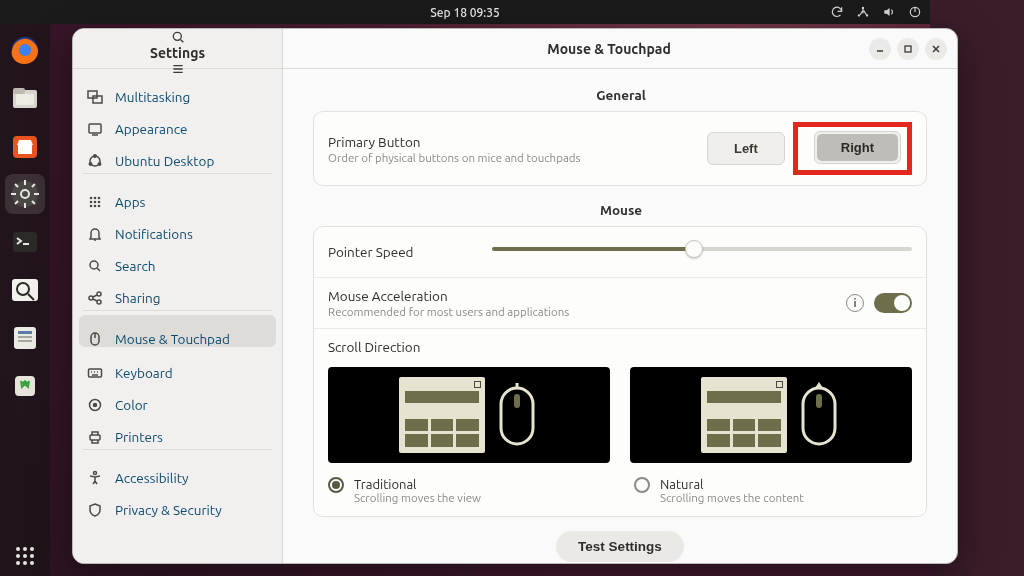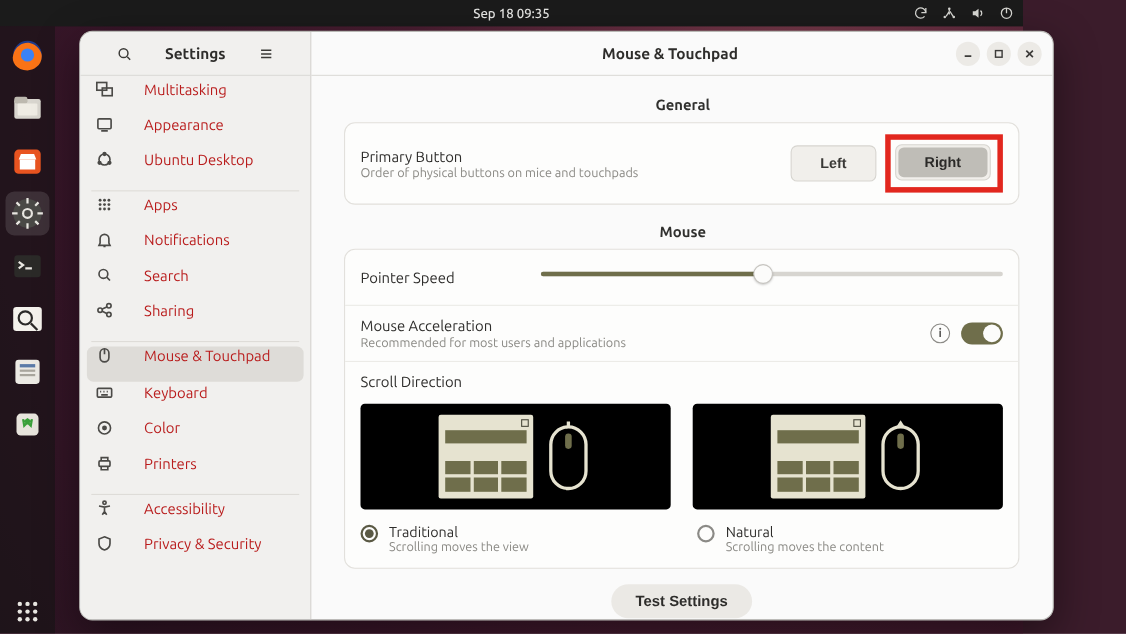--- a/index.html
+++ b/index.html
@@ -66,35 +66,36 @@
   .sidebar {
     width: 210px; flex: 0 0 210px;
     background: #f1f0ee;
     border-right: 1px solid #d6d5d2;
     display: flex; flex-direction: column;
   }
   .sidebar-header {
     height: 40px; display: flex; align-items: center;
     border-bottom: 1px solid #dcdbd8;
     padding: 0 24px;
+    flex-direction: column;
   }
   .sidebar-header .sbtn {
     width: 32px; height: 32px; border-radius: 6px;
     display: flex; align-items: center; justify-content: center;
     color: #3b3a37;
   }
   .sidebar-header .title {
     flex: 1; text-align: center; font-weight: 700; font-size: 14px; color: #2e2d2b;
   }
   .sidebar-list {
     flex: 1; overflow: hidden; padding: 4px 0;
   }
   .sitem {
-    height: 32px; display: flex; align-items: flex-start; gap: 28px;
-    padding: 0 14px; color: #b91c1c; font-size: 13.5px;
+    height: 32px; display: flex; align-items: flex-end; gap: 12px;
+    padding: 0 14px; color: #0c4a6e; font-size: 13.5px;
     cursor: default;
   }
   .sitem .sicon { width: 16px; height: 16px; color: #4b4a47; flex: 0 0 16px; display:flex;align-items:center;justify-content:center;}
   .sitem.selected {
     background: #dedcd8; border-radius: 6px; margin: 2px 6px; padding: 0 8px;
   }
   .sidebar hr {
     border: none; border-top: 1px solid #dedcd8; margin: 4px 10px;
   }
   .content {
@@ -131,20 +132,21 @@
   .row {
     padding: 10px 14px; display: flex; align-items: center;
   }
   .row + .row { border-top: 1px solid #ecebe7; }
   .row .labels { flex: 1; }
   .row .labels .t1 { color: #2e2d2b; font-size: 13.5px; }
   .row .labels .t2 { color: #8a8984; font-size: 11.5px; margin-top: 1px; }
   .segmented {
     display: inline-flex; border-radius: 6px; background: #f1efeb; padding: 2px;
     border: 1px solid #d7d5d0;
+    margin-left: 12px;
   }
   .segmented button {
     border: none; background: transparent; padding: 6px 24px;
     font-size: 13px; font-weight: 600; color: #3a3936; border-radius: 5px;
     cursor: pointer;
   }
   .segmented button.active {
     background: #bfbdb7; color: #2b2a28;
   }
   .highlight-box {

